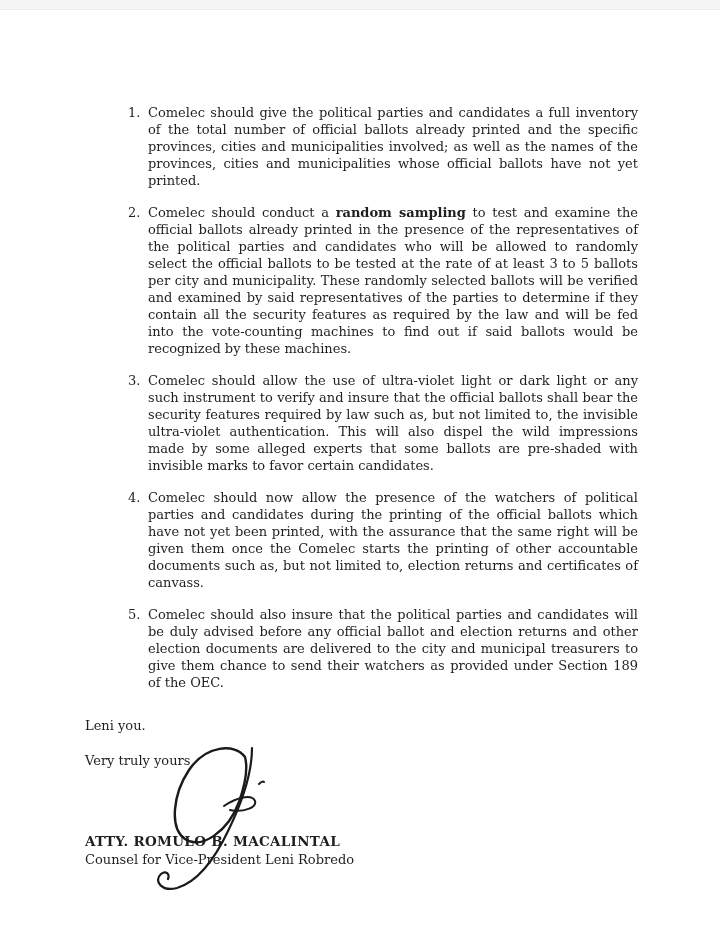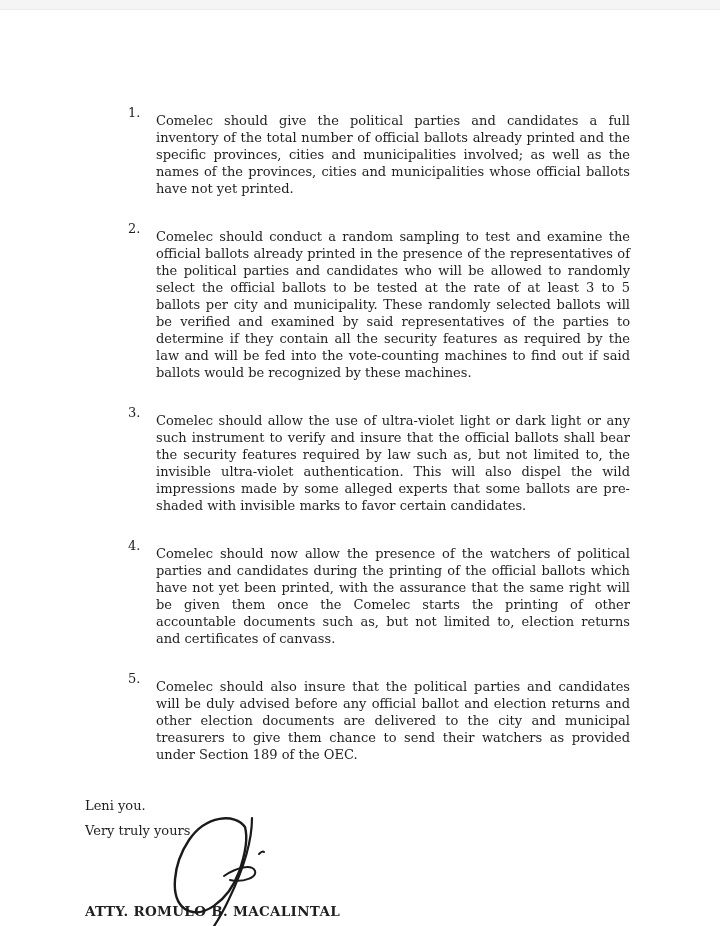--- a/index.html
+++ b/index.html
@@ -31,30 +31,30 @@
     display: flex;
     margin: 0 0 15px 0;
   }
   .item-number {
     flex: none;
     width: 20px;
     margin-left: 43px;
   }
   .item-text {
     flex: 1;
-    margin: 8px;
+    margin: 0;
     text-align: justify;
   }
-  .item-text b { font-weight: normal; }
+  .item-text b { font-weight: bold; }
   .thanks {
     margin: 26px 0 0 0;
   }
   .closing {
     position: relative;
-    margin-top: 8px;
+    margin-top: 18px;
   }
   .valediction { margin: 0; }
   .signatory-name {
     margin: 64px 0 0 0;
     font-weight: bold;
     font-size: 13.5px;
     letter-spacing: 0.3px;
   }
   .signatory-title {
     margin: 1px 0 0 0;
@@ -122,15 +122,16 @@
                C 26 130, 30 134, 28 139" stroke="#1a1a1a" stroke-width="2.2" stroke-linecap="round" fill="none"></path>
 
       <path d="M 84 66
                C 97 57, 112 54, 115 61
                C 117 67, 104 73, 90 70" stroke="#1a1a1a" stroke-width="2" stroke-linecap="round" fill="none"></path>
 
       <path d="M 119 44 c 2 -2, 4 -3, 5 -2" stroke="#1a1a1a" stroke-width="2" stroke-linecap="round" fill="none"></path>
     </svg>
 
     <p class="signatory-name">ATTY. ROMULO B. MACALINTAL</p>
+    <p class="signatory-title">Counsel for Vice-President Leni Robredo</p>
   </div>
 
 </div>
 
 </body></html>

